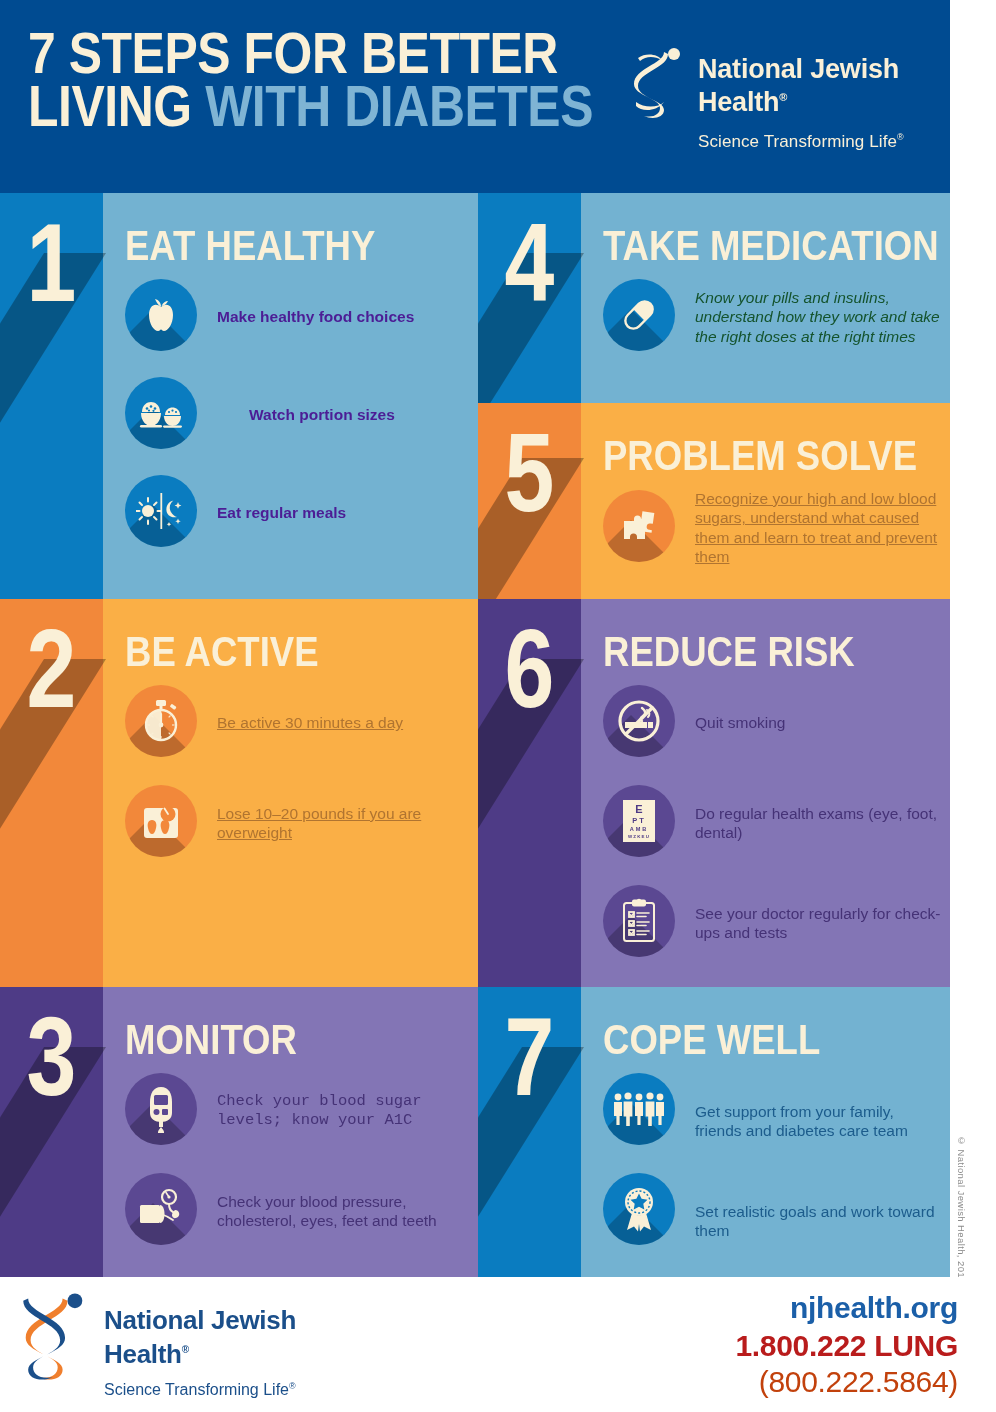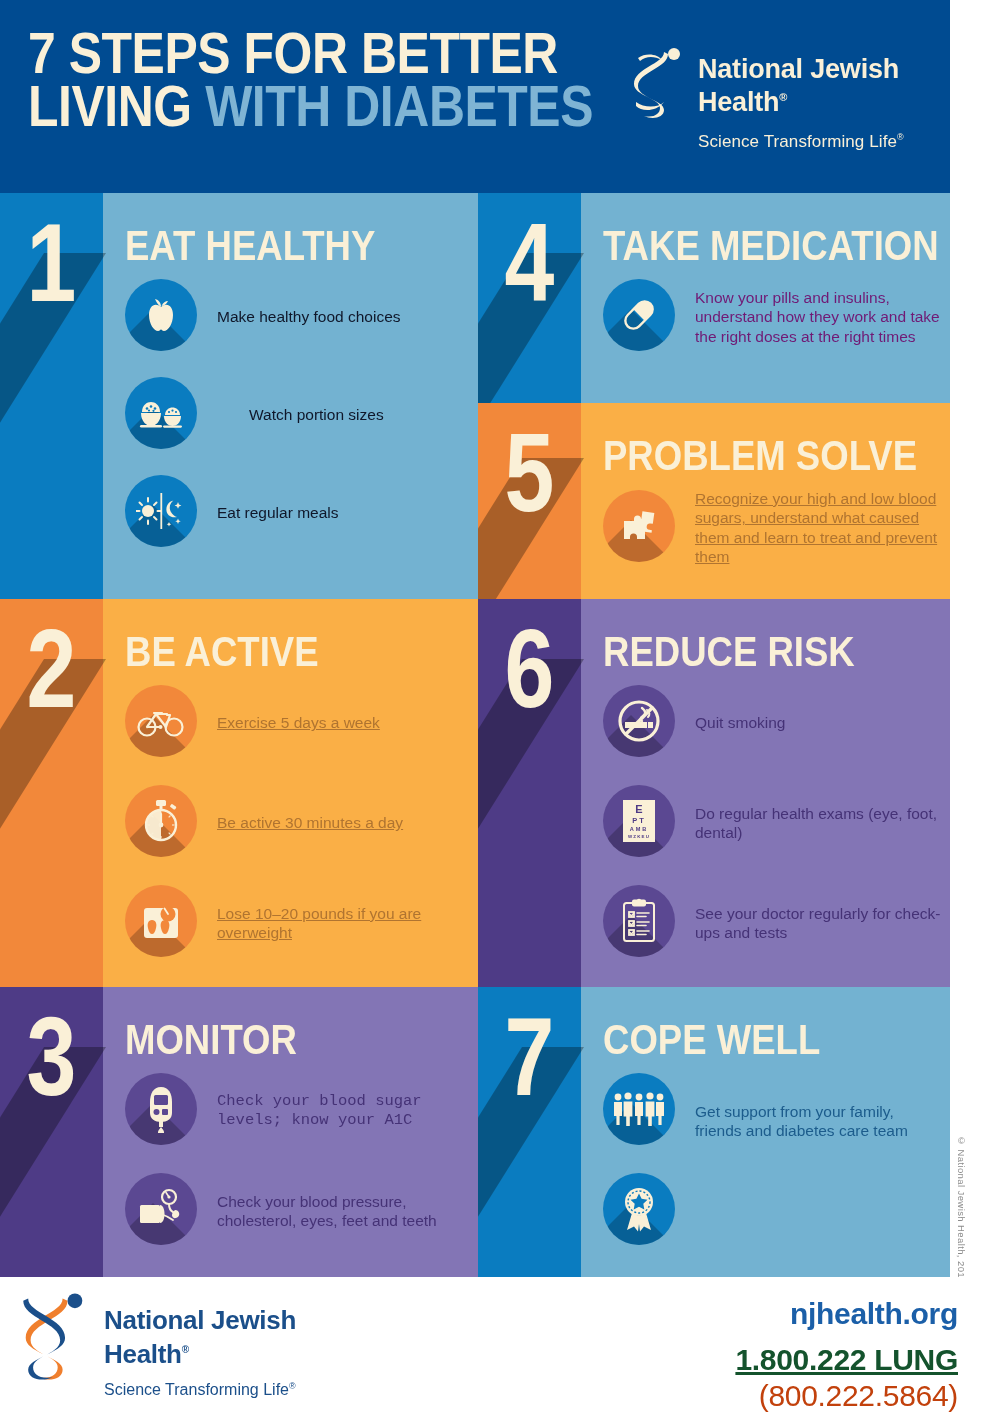--- a/index.html
+++ b/index.html
@@ -113,26 +113,26 @@
   .item-text {
     margin-left: 16px;
     font-size: 15.5px;
     line-height: 1.25;
     font-weight: normal;
   }
 
   
   .p-blue        { background:#73B2D1; }
   .p-blue .numcol{ background:#0A7CC0; }
-  .p-blue .item-text { color:#0f172a; }
+  .p-blue .item-text { color:#4c1d95;font-weight:bold; }
   .p-blue .icon-circle { background:#0A7CC0; }
 
   .p-blue2        { background:#73B2D1; }
   .p-blue2 .numcol{ background:#0A7CC0; }
-  .p-blue2 .item-text { color:#701a75; }
+  .p-blue2 .item-text { color:#14532d;font-style:italic; }
   .p-blue2 .icon-circle { background:#0A7CC0; }
 
   .p-orange        { background:#FAAF46; }
   .p-orange .numcol{ background:#F2883A; }
   .p-orange .item-text { color:#B07430;text-decoration:underline; }
   .p-orange .icon-circle { background:#F2883A; }
 
   .p-purple        { background:#8375B5; }
   .p-purple .numcol{ background:#4E3B86; }
   .p-purple .item-text { color:#453276; }
@@ -176,28 +176,28 @@
     font-size: 26px; font-weight:bold; color:#1B4F8A; letter-spacing:-0.3px; white-space:nowrap;
   }
   .foot-logo .fn2 sup { font-size:10px; vertical-align: super; }
   .foot-logo .ftag {
     position:absolute; left: 86px; top: 90px;
     font-size: 16px; color:#1B4F8A; white-space:nowrap;
     font-family:"Liberation Sans Narrow","Liberation Sans",sans-serif;
   }
   .foot-logo .ftag sup { font-size:9px; vertical-align:super; }
 
-  .foot-contact { position:absolute; right: 38px; top: 20px; text-align: right; }
+  .foot-contact { position:absolute; right: 38px; top: 14px; text-align: right; }
   .fc-web {
     font-family:"Liberation Sans Narrow","Liberation Sans",sans-serif;
     font-size: 30px; font-weight:bold; color:#1B5FA8; letter-spacing:-0.3px;
   }
   .fc-phone {
     font-family:"Liberation Sans Narrow","Liberation Sans",sans-serif;
-    font-size: 30px; font-weight:bold; color:#14532d; letter-spacing:-0.3px; margin-top: 12px; text-decoration: underline;
+    font-size: 30px; font-weight:bold; color:#b91c1c; letter-spacing:-0.3px; margin-top: 4px;
   }
   .fc-alt {
     font-family:"Liberation Sans Narrow","Liberation Sans",sans-serif;
     font-size: 30px; color:#c2410c; letter-spacing:-0.3px; margin-top: 2px;
   }
 </style>
 </head>
 <body>
 
 <div class="poster">
@@ -357,35 +357,20 @@
 
     <div class="block p-orange" id="blk2">
       <div class="numcol">
         <div class="numshadow"></div>
         <div class="num">2</div>
       </div>
       <div class="body">
         <div class="sect-title">BE ACTIVE</div>
         <div class="items">
 
-          <div class="item" style="margin-bottom:24px;">
-            <div class="icon-wrap">
-              <div class="icon-circle">
-                <span class="shadow"></span>
-                <svg width="50" height="36" viewBox="0 0 50 36">
-                  <circle cx="11" cy="24" r="8.5" fill="none" stroke="#FAF0D7" stroke-width="2.2"></circle>
-                  <circle cx="38" cy="24" r="8.5" fill="none" stroke="#FAF0D7" stroke-width="2.2"></circle>
-                  <path d="M11 24 L20 11 L30 24 M20 11 L31 11 M11 24 L25 24 M30 24 L34 12 L31 12" fill="none" stroke="#FAF0D7" stroke-width="2.2" stroke-linecap="round" stroke-linejoin="round"></path>
-                  <circle cx="24.5" cy="24" r="2" fill="#FAF0D7"></circle>
-                  <path d="M18 10 h8" stroke="#FAF0D7" stroke-width="2.2" stroke-linecap="round"></path>
-                </svg>
-              </div>
-            </div>
-            <div class="item-text">Exercise 5 days a week</div>
-          </div>
 
           <div class="item" style="margin-bottom:24px;">
             <div class="icon-wrap">
               <div class="icon-circle">
                 <span class="shadow"></span>
                 <svg width="44" height="46" viewBox="0 0 44 46">
                   <rect x="17" y="2" width="10" height="6" rx="1.5" fill="#FAF0D7"></rect>
                   <rect x="20.5" y="7" width="3" height="4" fill="#FAF0D7"></rect>
                   <circle cx="22" cy="27" r="15" fill="none" stroke="#FAF0D7" stroke-width="2.4"></circle>
                   <path d="M22 12 A15 15 0 0 0 22 42 Z" fill="#FAF0D7" opacity="0.95"></path>
@@ -593,20 +578,21 @@
                 <span class="shadow"></span>
                 <svg width="40" height="48" viewBox="0 0 40 48">
                   <path d="M13 28 l-5 17 7-3.5 4 5 2-15 z" fill="#FAF0D7"></path>
                   <path d="M27 28 l5 17 -7-3.5 -4 5 -2-15 z" fill="#FAF0D7"></path>
                   <circle cx="20" cy="17" r="14" fill="#FAF0D7"></circle>
                   <circle cx="20" cy="17" r="11" fill="none" stroke="#0A7CC0" stroke-width="1.4" stroke-dasharray="2 2"></circle>
                   <path d="M20 8.5 l2.6 5.3 5.9.9 -4.2 4.1 1 5.8 -5.3-2.8 -5.3 2.8 1-5.8 -4.2-4.1 5.9-.9 z" fill="#0A7CC0"></path>
                 </svg>
               </div>
             </div>
+            <div class="item-text">Set realistic goals and work toward them</div>
           </div>
 
         </div>
       </div>
     </div>
 
   </div>
 
   <div class="copyright">© National Jewish Health, 2014</div>
 

